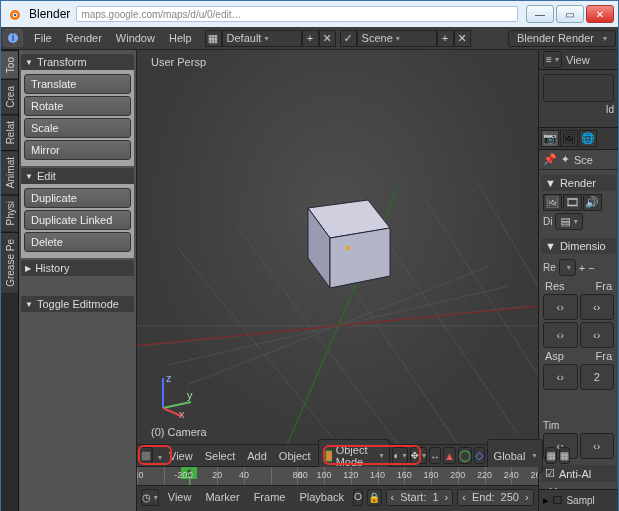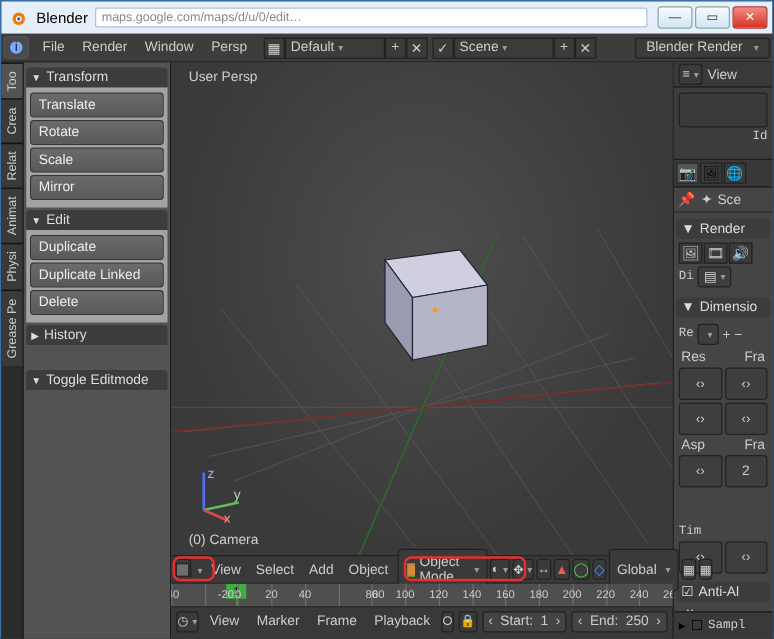--- a/index.html
+++ b/index.html
@@ -87,21 +87,21 @@
   .props .scroll { flex:1; overflow:hidden; padding:2px; color:#ccc; }
   .props .phdr { background:#3c3c3c; padding:2px 4px; color:#ddd; display:flex; align-items:center; gap:4px; border-radius:3px; margin-top:3px;}
   .props .pbody { padding:3px 2px; }
   .btnrow { display:flex; gap:1px; flex-wrap:wrap; }
   .btnrow .b { width:19px; height:17px; border:1px solid #222; background:#3a3a3a; display:flex; align-items:center; justify-content:center; }
   .lblrow { display:flex; justify-content:space-between; padding: 2px 2px; color:#ccc; font-size:10px;text-align:right; }
   .numpair { display:flex; gap:2px; }
   .numpair .np { flex:1; height:26px; border:1px solid #222; background:#3e3e3e; border-radius:3px; display:flex; align-items:center; justify-content:center; color:#ccc;}
   .num-sm { height:17px; border:1px solid #222; background:#3e3e3e; border-radius:3px; display:flex; align-items:center; justify-content:center; padding:0 4px;}
   .props .row { display:flex; align-items:center; gap:3px; padding:2px 0;}
-  .mini { font-size:10px; color:#ccc;font-family:Liberation Mono, monospace; }
+  .mini { font-size:10px; color:#ccc; }
 
   .ft { height:22px; background:#393939; border-top:1px solid #1b1b1b; display:flex; align-items:center; padding:0 4px; gap:4px;}
 
   .chev::after { content: "▾"; font-size:8px; margin-left:3px; color:#999; }
 </style>
 </head>
 <body>
 
 <div class="win-frame">
 
@@ -123,21 +123,21 @@
     <div class="menubar">
       <div class="iconbtn">
           <svg width="12" height="12" viewBox="0 0 12 12">
             <circle cx="6" cy="6" r="5" fill="#7aa9ff"></circle>
             <text x="6" y="9" text-anchor="middle" font-size="8" fill="#123">i</text>
           </svg>
         </div>
       <div class="mitem">File</div>
       <div class="mitem">Render</div>
       <div class="mitem">Window</div>
-      <div class="mitem">Persp</div>
+      <div class="mitem">Help</div>
 
       <div class="headsel">
         <div class="btn icon4">▦</div>
         <div class="btn txt chev">Default</div>
         <div class="btn icon4">+</div>
         <div class="btn icon4">✕</div>
       </div>
 
       <div class="headsel" style="margin-left:4px;">
         <div class="btn icon4">✓</div>

